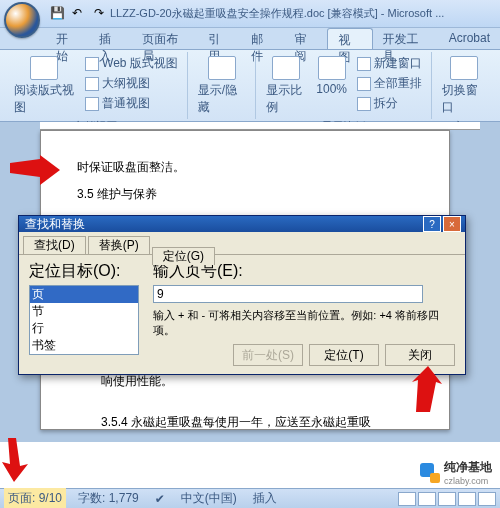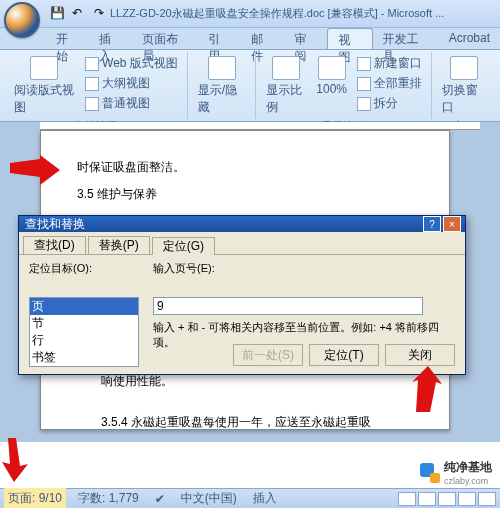--- a/index.html
+++ b/index.html
@@ -30,24 +30,24 @@
 .arrow-1{left:10px;top:155px}
 .arrow-2{right:58px;top:366px}
 .arrow-3{left:2px;bottom:26px}
 .dialog{position:absolute;left:18px;top:215px;width:448px;height:160px;background:#ece9d8;border:1px solid #0a246a;box-shadow:2px 3px 8px rgba(0,0,0,.4)}
 .dlg-title{height:16px;background:linear-gradient(#2a6ac1,#1a4d9e);color:#fff;display:flex;align-items:center;padding:0 4px;font-size:12px}
 .dlg-title-text{flex:1;padding-left:2px}
 .dlg-help,.dlg-close{width:18px;height:16px;background:#d86a3a;border:1px solid #fff;margin-left:2px;display:flex;align-items:center;justify-content:center;color:#fff;font-size:10px;cursor:pointer}
 .dlg-help{background:#2a6ac1}
 .dlg-tabs{display:flex;padding:4px 4px 0;border-bottom:1px solid #aca899}
 .dlg-tab{padding:0 10px;background:#ece9d8;border:1px solid #aca899;border-bottom:none;margin-right:2px;cursor:pointer;font-size:12px}
-.dlg-tab.active{background:#ece9d8;position:relative;top:1px}
+.dlg-tab.active{background:#ece9d8;position:relative;top:11px}
 .dlg-body{padding:6px 10px;display:flex;gap:14px}
 .dlg-col{display:flex;flex-direction:column;gap:2px}
-.dlg-label{font-size:11px;margin-bottom:19px}
+.dlg-label{font-size:16px;margin-bottom:1px}
 .dlg-list{width:110px;height:70px;background:#fff;border:1px solid #7f9db9;overflow:auto;font-size:12px}
 .dlg-list div{padding:0 2px;cursor:pointer}
 .dlg-list div.sel{background:#316ac5;color:#fff}
 .dlg-input{width:270px;height:18px;border:1px solid #7f9db9;background:#fff;padding:0 3px;font-size:12px}
 .dlg-hint{font-size:11px;margin-top:3px;color:#000}
 .dlg-buttons{position:absolute;bottom:8px;right:10px;display:flex;gap:6px;align-items:flex-end}
 .dlg-btn{min-width:70px;height:22px;background:#ece9d8;border:1px solid #aca899;cursor:pointer;font-size:12px;padding:0 8px}
 .dlg-btn.disabled{color:#aca899}
 .statusbar{position:absolute;bottom:0;left:0;right:0;height:20px;background:linear-gradient(#cfe0f5,#b8d0ec);display:flex;align-items:center;padding:0 4px;gap:8px;border-top:1px solid #8aa8cc;color:#3c5a82;font-size:11px}
 .sb-item{padding:0 4px}

